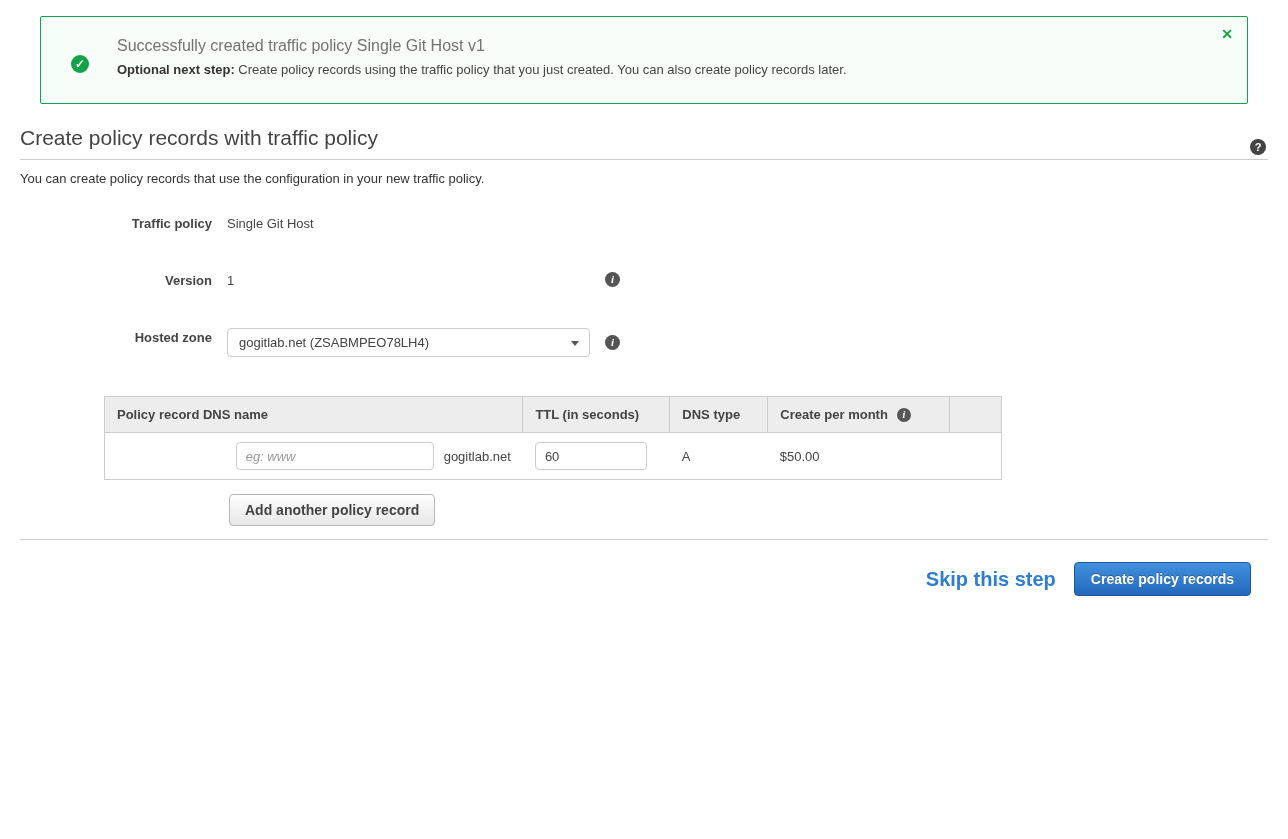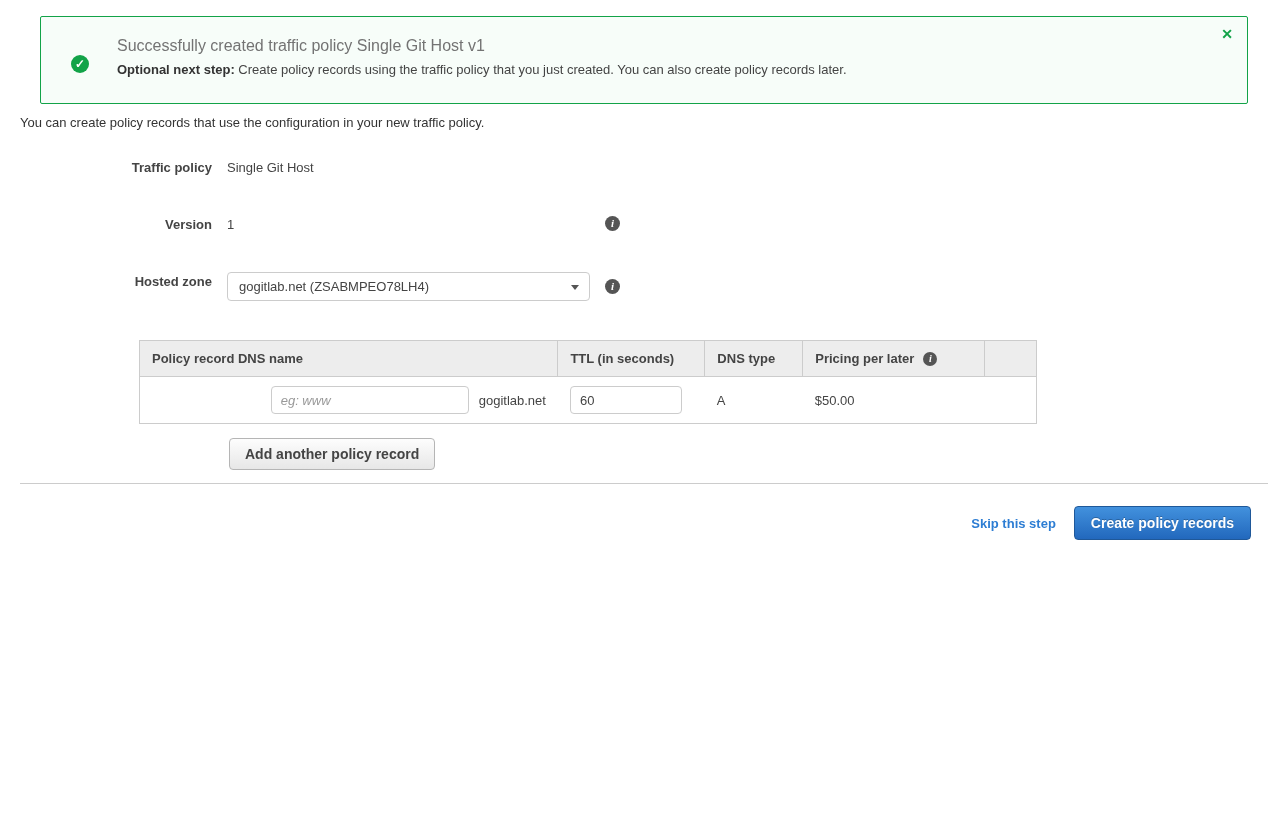--- a/index.html
+++ b/index.html
@@ -95,21 +95,21 @@
     position: absolute; right: 10px; top: 12px;
     width: 0; height: 0;
     border-left: 4px solid transparent;
     border-right: 4px solid transparent;
     border-top: 5px solid #555;
   }
   .zone-row .info-icon { margin-top: 7px; }
 
   
   .records-table {
-    margin-left: 119px; width: 898px;
+    margin-left: 84px; width: 898px;
     border-collapse: collapse;
   }
   .records-table th {
     background: #ededed;
     border: 1px solid #ccc;
     border-right: none;
     font-weight: bold; color: #444; font-size: 13px;
     text-align: left; padding: 10px 12px;
     white-space: nowrap;
   }
@@ -152,21 +152,21 @@
   }
   .bottom-rule {
     margin: 13px 0 0 0;
     border: none; border-top: 1px solid #ccc;
   }
   .footer-actions {
     display: flex; justify-content: flex-end; align-items: center;
     margin-top: 22px; padding-right: 17px;
   }
   .skip-link {
-    color: #2d7dd3; font-weight: bold; font-size: 13px;
+    color: #2d7dd3; font-weight: bold; font-size: 20px;
     text-decoration: none; cursor: pointer;
   }
   .create-btn {
     margin-left: 18px;
     padding: 8px 16px;
     background: linear-gradient(#4291dd, #2268bd);
     border: 1px solid #1f5899; border-radius: 4px;
     font-family: "Liberation Sans", sans-serif;
     font-weight: bold; font-size: 14px; color: #fff;
     text-shadow: 0 -1px 0 rgba(0,0,0,0.25);
@@ -181,20 +181,24 @@
   <div class="banner-title">Successfully created traffic policy Single Git Host v1</div>
   <div class="banner-sub">
     <b>Optional next step:</b>
     <span>Create policy records using the traffic policy that you just created. You can also create policy records later.</span>
   </div>
   <span class="banner-close">✕</span>
 </div>
 
 <div class="main">
 
+  <div class="page-header">
+    <h1 class="page-title">Create policy records with traffic policy</h1>
+    <span class="help-icon">?</span>
+  </div>
 
   <p class="page-desc">You can create policy records that use the configuration in your new traffic policy.</p>
 
   <div class="form">
 
     <div class="form-row row-traffic">
       <div class="form-label">Traffic policy</div>
       <div class="form-value">Single Git Host</div>
     </div>
 
@@ -215,21 +219,21 @@
 
 
     <table class="records-table">
       <thead>
         <tr>
           <th class="col-dns">Policy record DNS name</th>
           <th class="col-ttl">TTL (in seconds)</th>
           <th class="col-type">DNS type</th>
           <th class="col-price">
             <span class="th-inner">
-              <span>Pricing per later</span>
+              <span>Create per month</span>
               <span class="info-icon">i</span>
             </span>
           </th>
           <th class="col-extra"></th>
         </tr>
       </thead>
       <tbody>
         <tr>
           <td>
             <span class="dns-cell">

